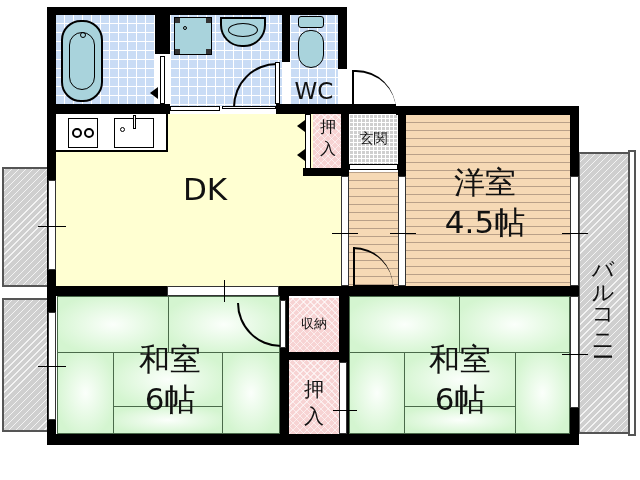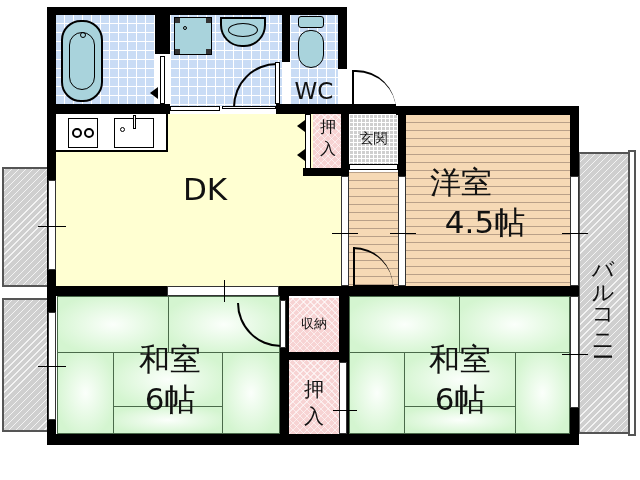--- a/index.html
+++ b/index.html
@@ -110,21 +110,21 @@
   <div class="door-arc" style="left:352px;top:70px;width:44px;height:40px;border-left:2px solid #000;border-right:none;border-bottom:none;border-radius:0 44px 0 0;"></div>
   <div class="abs" style="left:352px;top:106px;width:42px;height:7px;background:#fff;border:1px solid #000;"></div>
   <div class="abs genkan" style="left:349px;top:114px;width:49px;height:50px;"></div>
   <div class="label" style="left:349px;top:130px;width:49px;font-size:14px;">玄関</div>
   <div class="abs" style="left:349px;top:164px;width:49px;height:6px;background:#fff;border:1px solid #000;"></div>
   <div class="abs wood" style="left:349px;top:172px;width:49px;height:114px;"></div>
   <div class="door-arc" style="left:353px;top:247px;width:40px;height:40px;border-right:none;border-bottom:none;border-radius:0 40px 0 0;border-left:2px solid #000;"></div>
   <div class="abs" style="left:354px;top:285px;width:40px;height:7px;background:#fff;border:1px solid #000;"></div>
 
   <div class="abs wood" style="left:406px;top:114px;width:164px;height:172px;"></div>
-  <div class="label big" style="left:406px;top:165px;width:110px;">洋室</div>
+  <div class="label big" style="left:430px;top:165px;width:110px;">洋室</div>
   <div class="label big" style="left:430px;top:205px;width:110px;">4.5帖</div>
 
   <div class="abs balcony" style="left:578px;top:152px;width:58px;height:282px;background-clip:padding-box;"></div>
   <div class="abs" style="left:628px;top:150px;width:8px;height:286px;background:#fff;border:2px solid #555;"></div>
   <div class="label" style="left:590px;top:245px;width:26px;font-size:22px;writing-mode:vertical-rl;">バルコニー</div>
 
   <div class="abs balcony" style="left:2px;top:167px;width:48px;height:120px;"></div>
   <div class="abs balcony" style="left:2px;top:298px;width:48px;height:134px;"></div>
 
   <div class="abs" style="left:57px;top:296px;width:223px;height:138px;">

